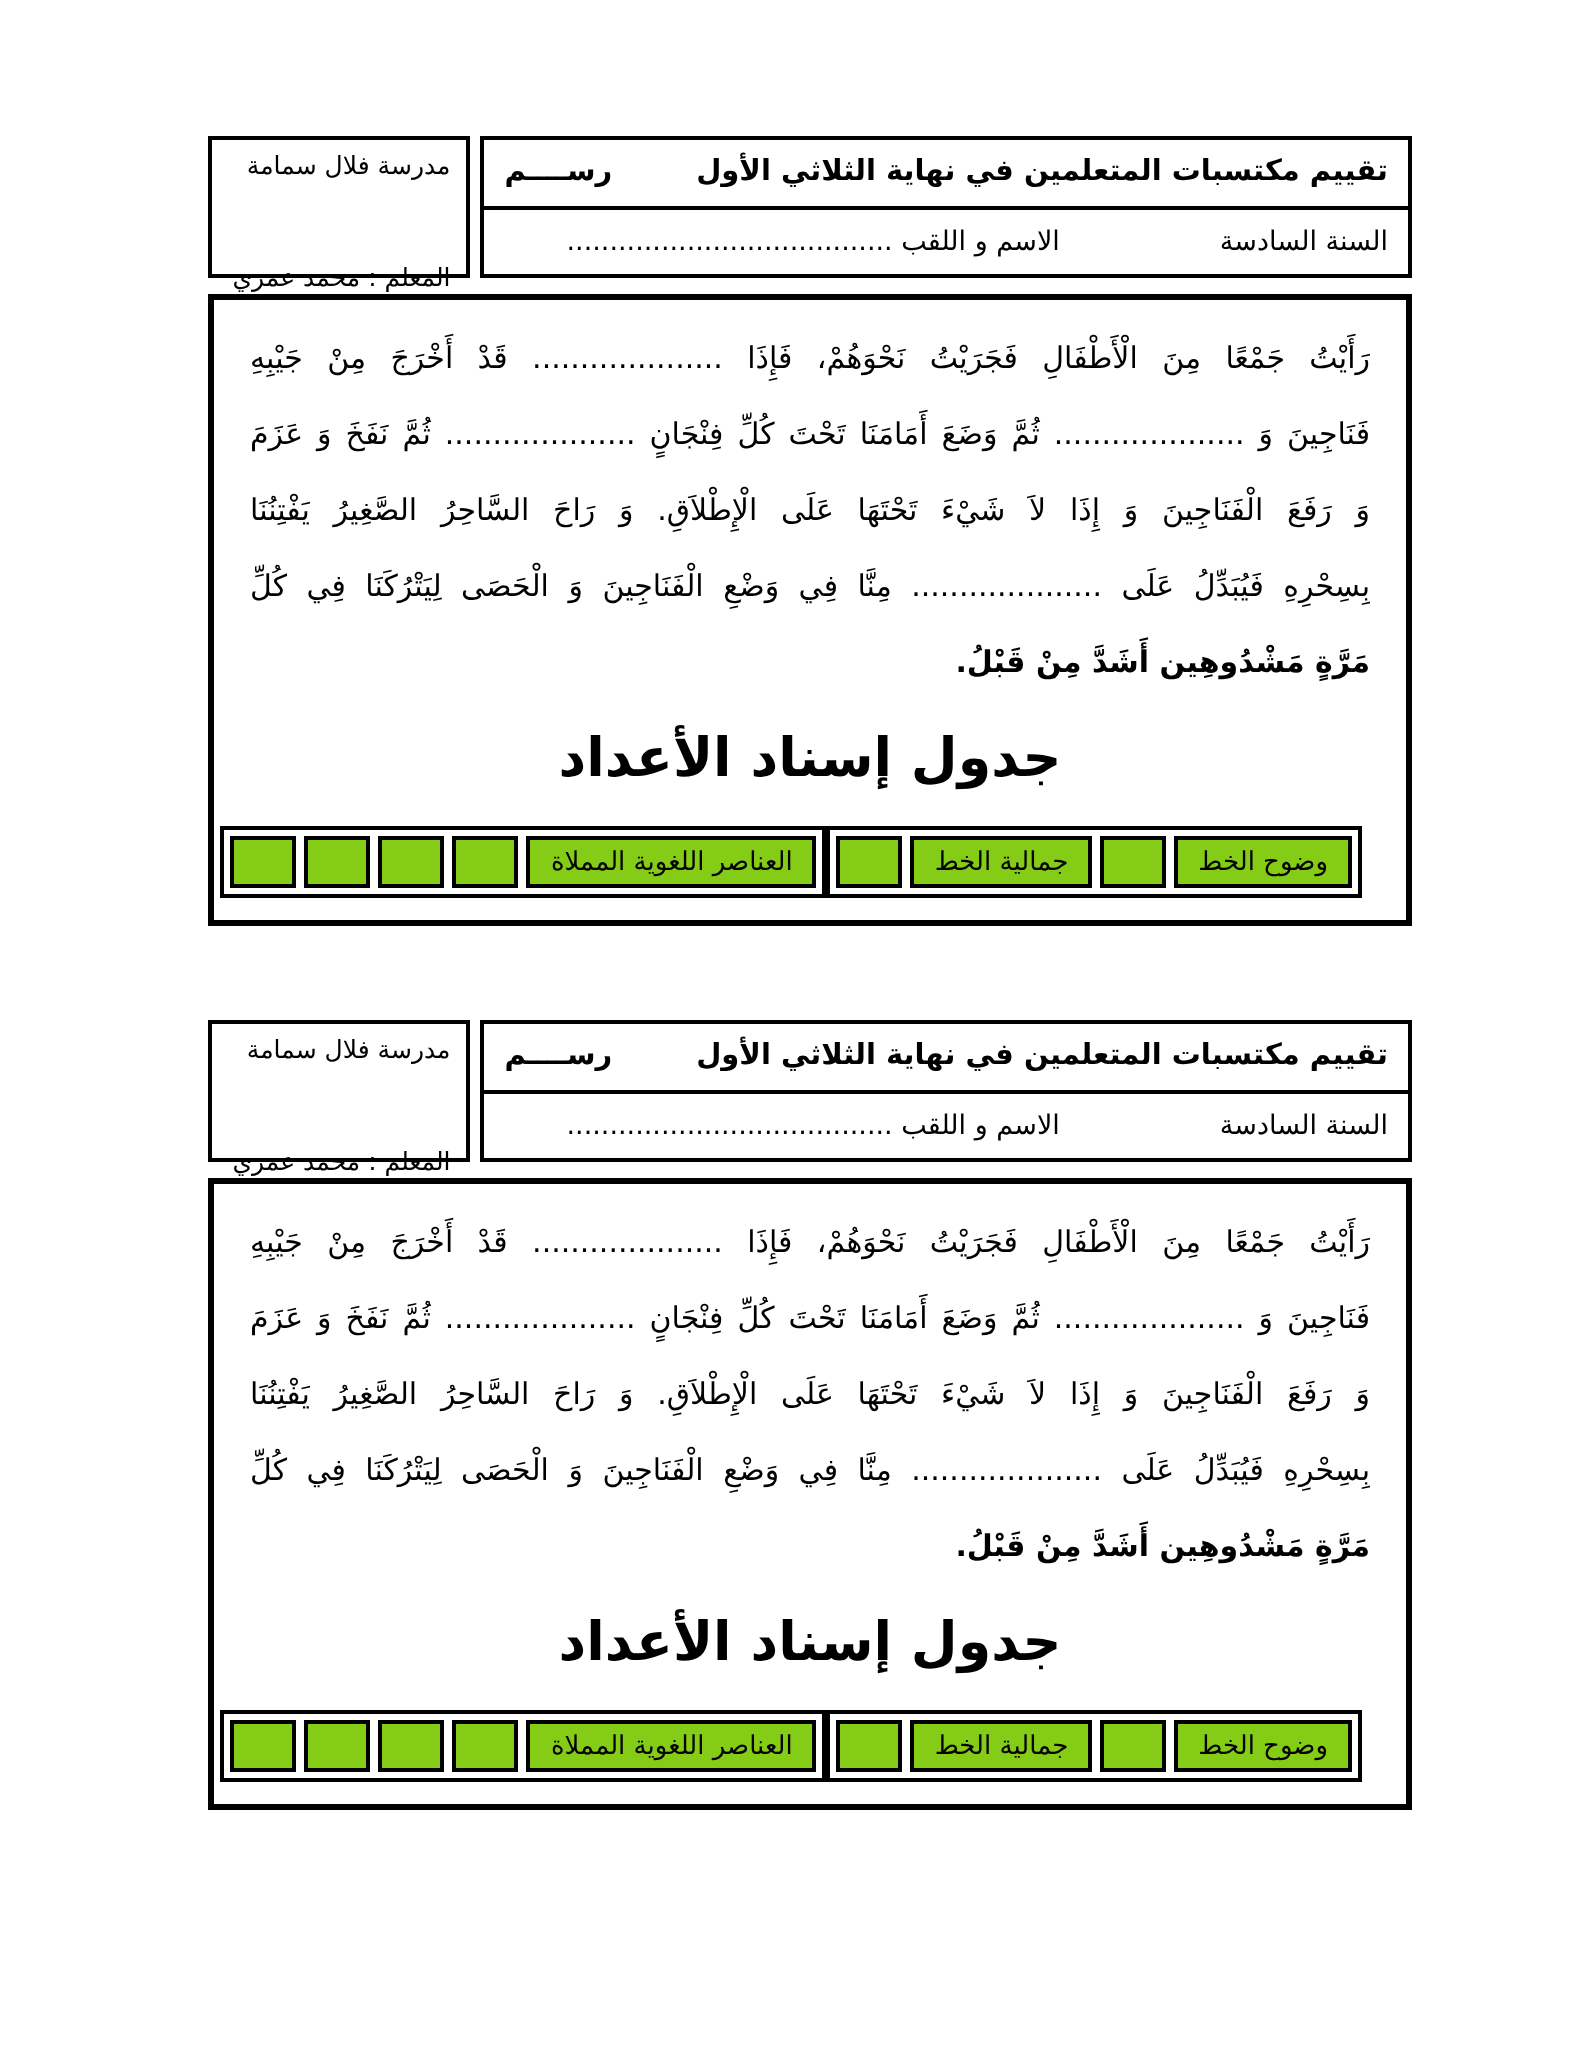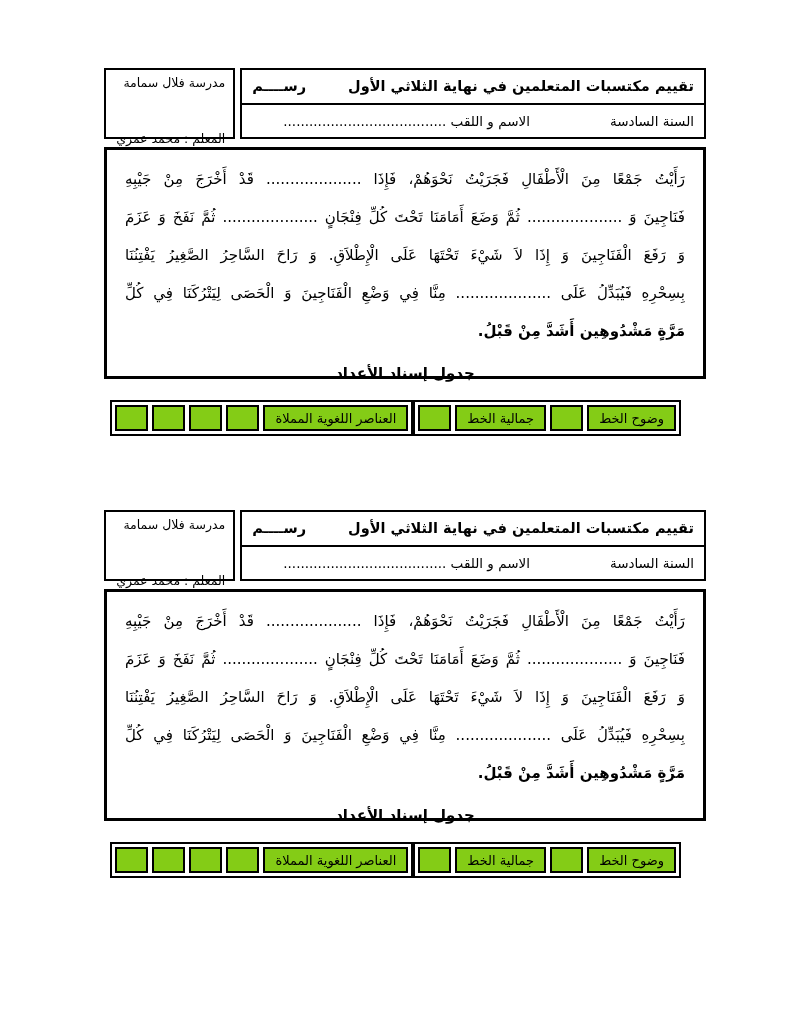--- a/index.html
+++ b/index.html
@@ -52,37 +52,37 @@
     gap: 80px;
     font-size: 13.5px;
     white-space: nowrap;
   }
 
   
   .content-frame {
     margin-top: 8px;
     box-sizing: border-box;
     border: 3px solid #000;
-    height: 232px;
+    height: 316px;
     padding: 10px 18px 0 18px;
   }
   .dictation { margin: 0; }
   .dictation-line {
     font-size: 15px;
     line-height: 38px;
     text-align: justify;
     text-align-last: justify;
     overflow: hidden;
   }
   .dictation-line--last { text-align-last: right; font-weight: bold; }
 
   .grades-title {
     margin: 14px 0 0 0;
     text-align: center;
-    font-size: 15px;
+    font-size: 27px;
     font-weight: bold;
   }
 
   
   .score-row {
     display: flex;
     justify-content: space-between;
     margin-top: 18px;
     padding-right: 4px;
     padding-left: 42px;

